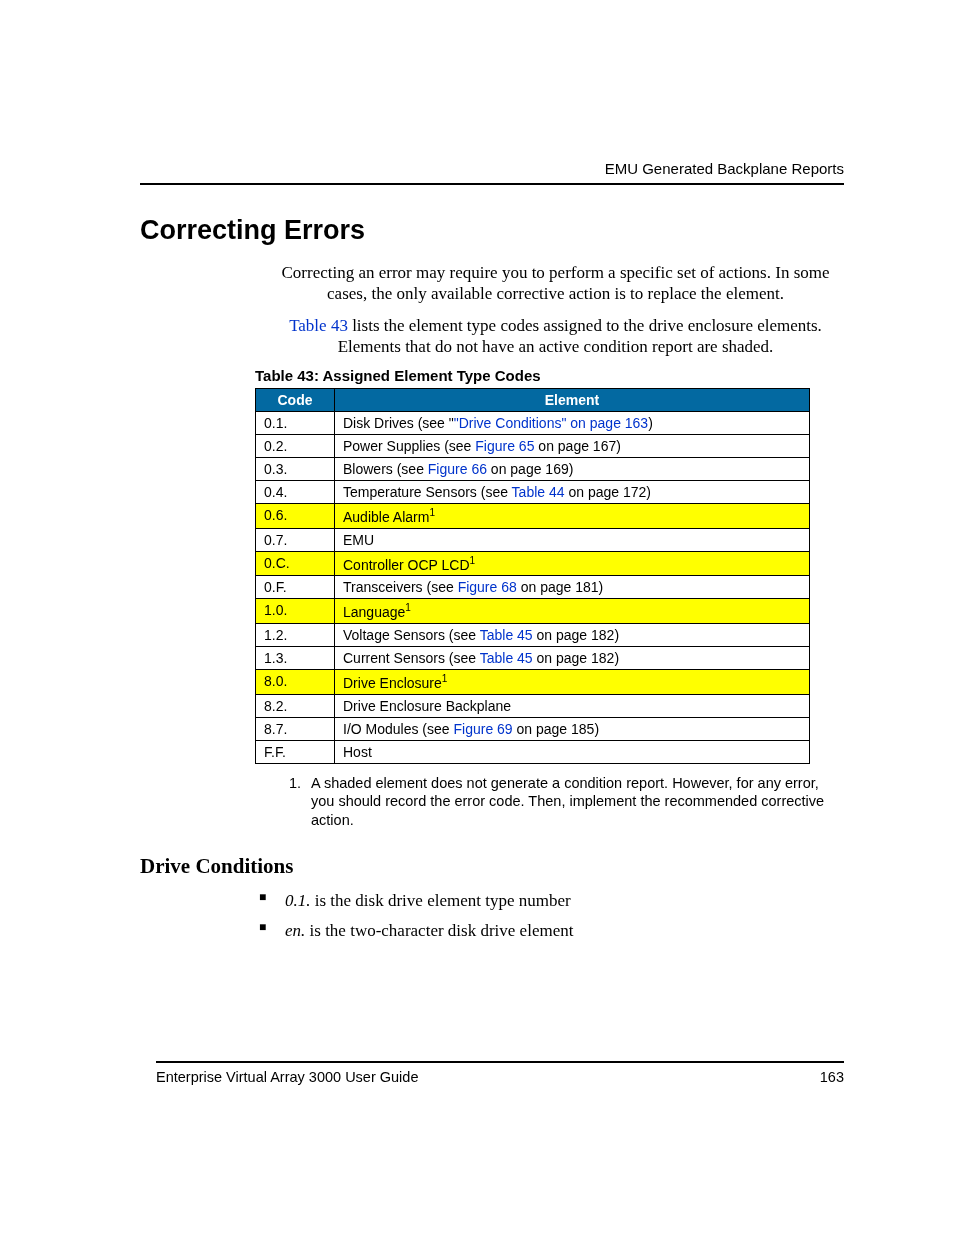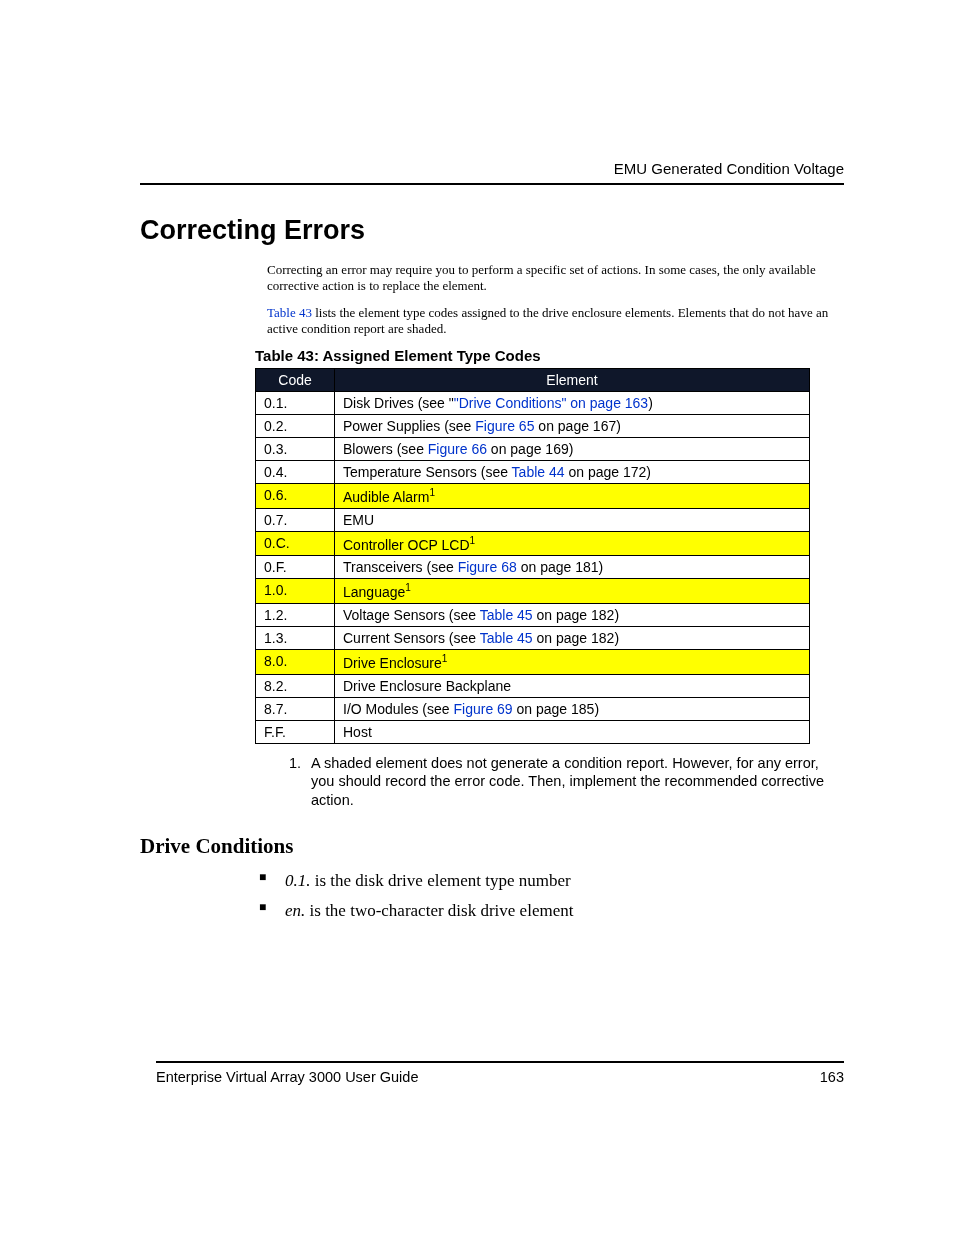--- a/index.html
+++ b/index.html
@@ -36,43 +36,44 @@
   .h2 {
     font-family: Liberation Serif, serif;
     font-weight: bold;
     font-size: 21px;
     margin: 24px 0 10px 0;
   }
   .body-indent {
     margin-left: 115px;
   }
   .para {
-    font-size: 13px;
+    font-size: 17px;
     line-height: 1.25;
     margin: 0 0 10px 12px;
+    text-align: center;
   }
   .link {
     color: #0033cc;
   }
   .table-caption {
     font-family: Arial, Helvetica, sans-serif;
     font-weight: bold;
     font-size: 15px;
     margin: 6px 0 4px 0;
   }
   table.codes {
     border-collapse: collapse;
     width: 555px;
     font-family: Arial, Helvetica, sans-serif;
     font-size: 14px;
   }
   table.codes th {
-    background: #0f172a;
+    background: #0369a1;
     color: #fff;
-    font-weight: normal;
+    font-weight: bold;
     border: 1px solid #000;
     padding: 3px 8px;
     text-align: center;
   }
   table.codes td {
     border: 1px solid #000;
     padding: 3px 8px;
     vertical-align: top;
   }
   table.codes td.code {
@@ -132,21 +133,21 @@
     justify-content: space-between;
     font-family: Arial, Helvetica, sans-serif;
     font-size: 14.5px;
   }
 </style>
 </head>
 <body>
 
 <div class="page">
 
-  <div class="running-header">EMU Generated Condition Voltage</div>
+  <div class="running-header">EMU Generated Backplane Reports</div>
   <hr class="header-rule">
 
   <h1 class="h1">Correcting Errors</h1>
 
   <div class="body-indent">
     <p class="para">Correcting an error may require you to perform a specific set of actions. In some cases, the only available corrective action is to replace the element.</p>
     <p class="para">
       <span class="link">Table 43</span><span> lists the element type codes assigned to the drive enclosure elements. Elements that do not have an active condition report are shaded.</span>
     </p>
 

